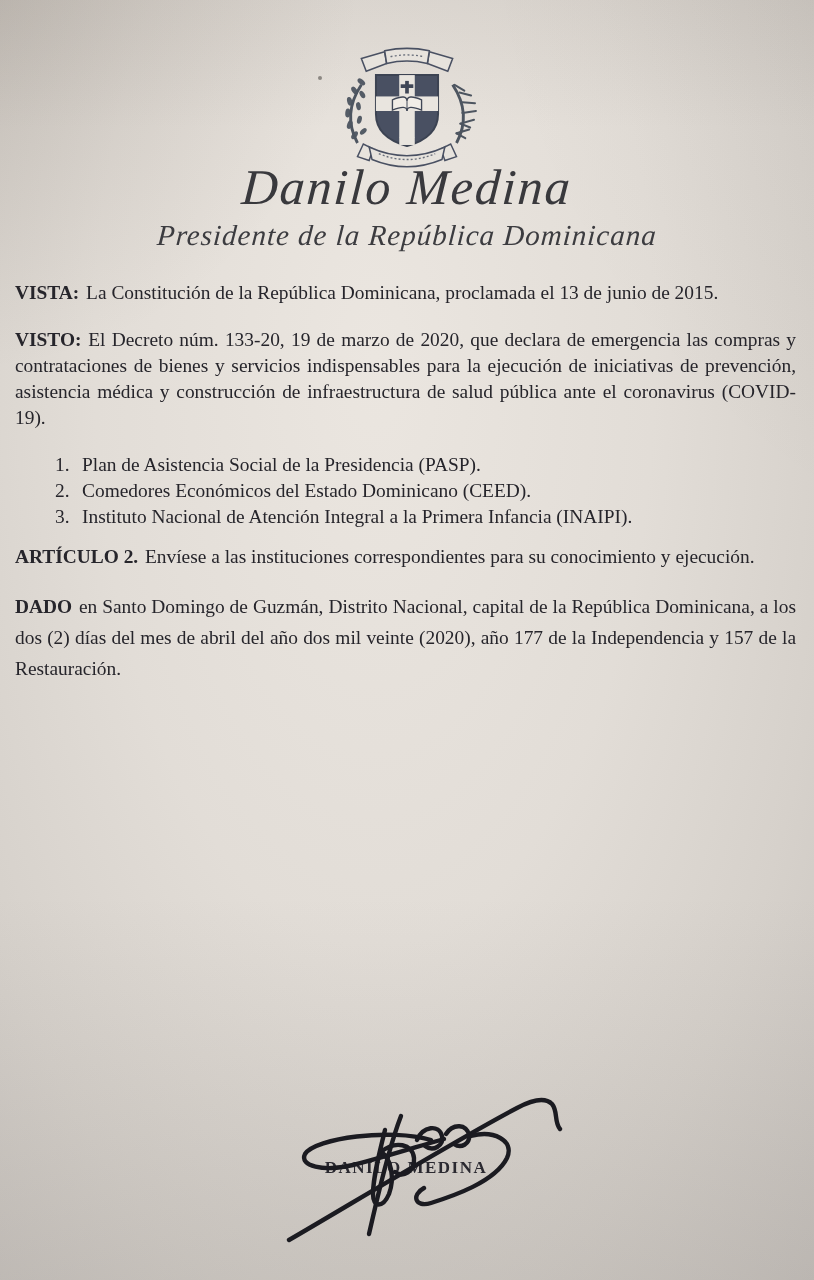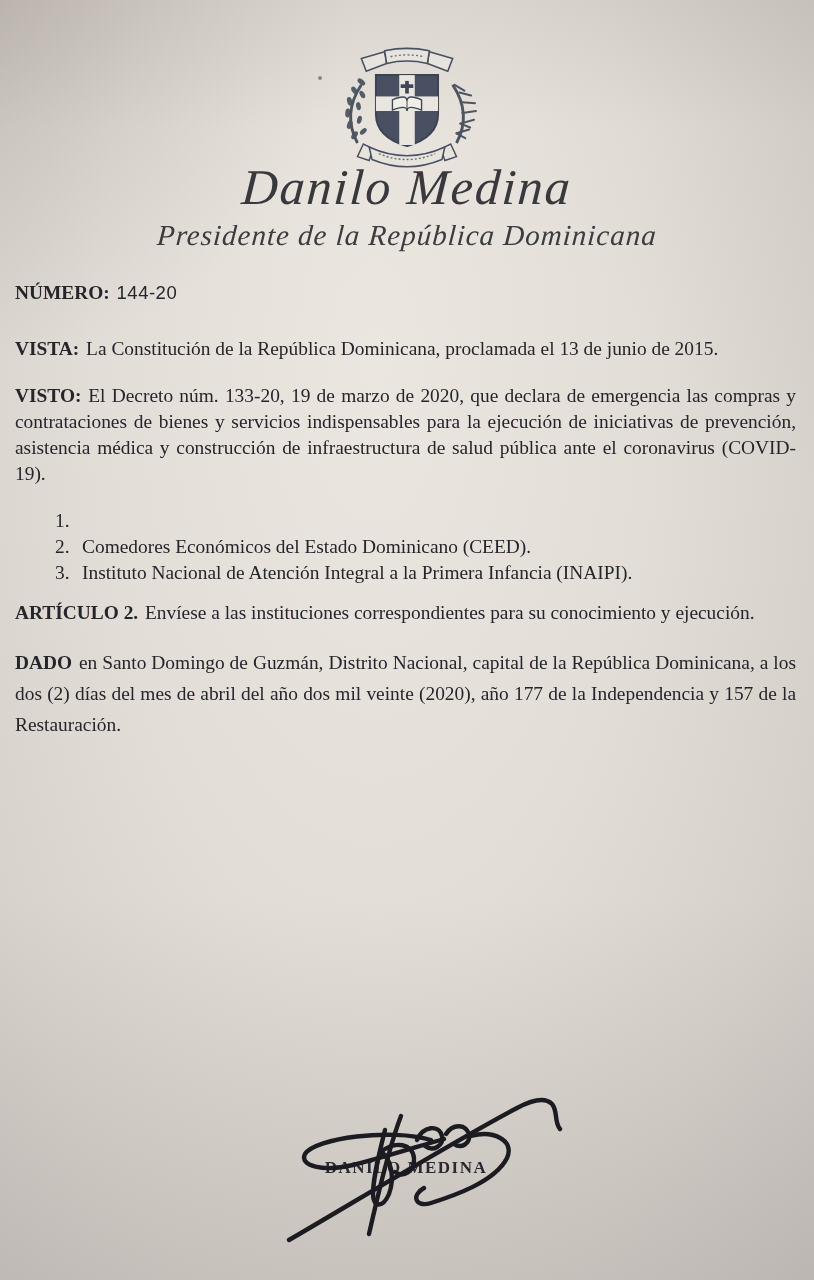--- a/index.html
+++ b/index.html
@@ -111,34 +111,34 @@
       <path d="M120 103 L126 116 L114 120 L110 108 Z" fill="#e7e3dd" stroke="#495062" stroke-width="1.5"></path>
       <path d="M36 106 Q75 124 114 106 L111 119 Q75 134 39 119 Z" fill="#e7e3dd" stroke="#495062" stroke-width="1.6"></path>
       <path d="M46 113 Q75 125 104 113" stroke="#495062" stroke-width="1.4" fill="none" stroke-dasharray="2 2.2" opacity=".8"></path>
     </svg>
   </div>
 
   <div class="script-name">Danilo Medina</div>
   <div class="script-title">Presidente de la República Dominicana</div>
 
   <div class="body">
-    <p class="numero"><span class="lead">NÚMERO:</span><span class="num-sans">144-20</span></p>
 
     <p><span class="lead">VISTA:</span><span>La Constitución de la República Dominicana, proclamada el 13 de junio de 2015.</span></p>
 
 
 
     <p><span class="lead">VISTO:</span><span>El Decreto núm. 133-20, 19 de marzo de 2020, que declara de emergencia las compras y contrataciones de bienes y servicios indispensables para la ejecución de iniciativas de prevención, asistencia médica y construcción de infraestructura de salud pública ante el coronavirus (COVID-19).</span></p>
 
 
 
 
     <div class="inst-list">
       <div class="inst-row">
           <span class="inst-num">1.</span>
+          <span>Plan de Asistencia Social de la Presidencia (PASP).</span>
         </div>
       <div class="inst-row">
           <span class="inst-num">2.</span>
           <span>Comedores Económicos del Estado Dominicano (CEED).</span>
         </div>
       <div class="inst-row">
           <span class="inst-num">3.</span>
           <span>Instituto Nacional de Atención Integral a la Primera Infancia (INAIPI).</span>
         </div>
     </div>

